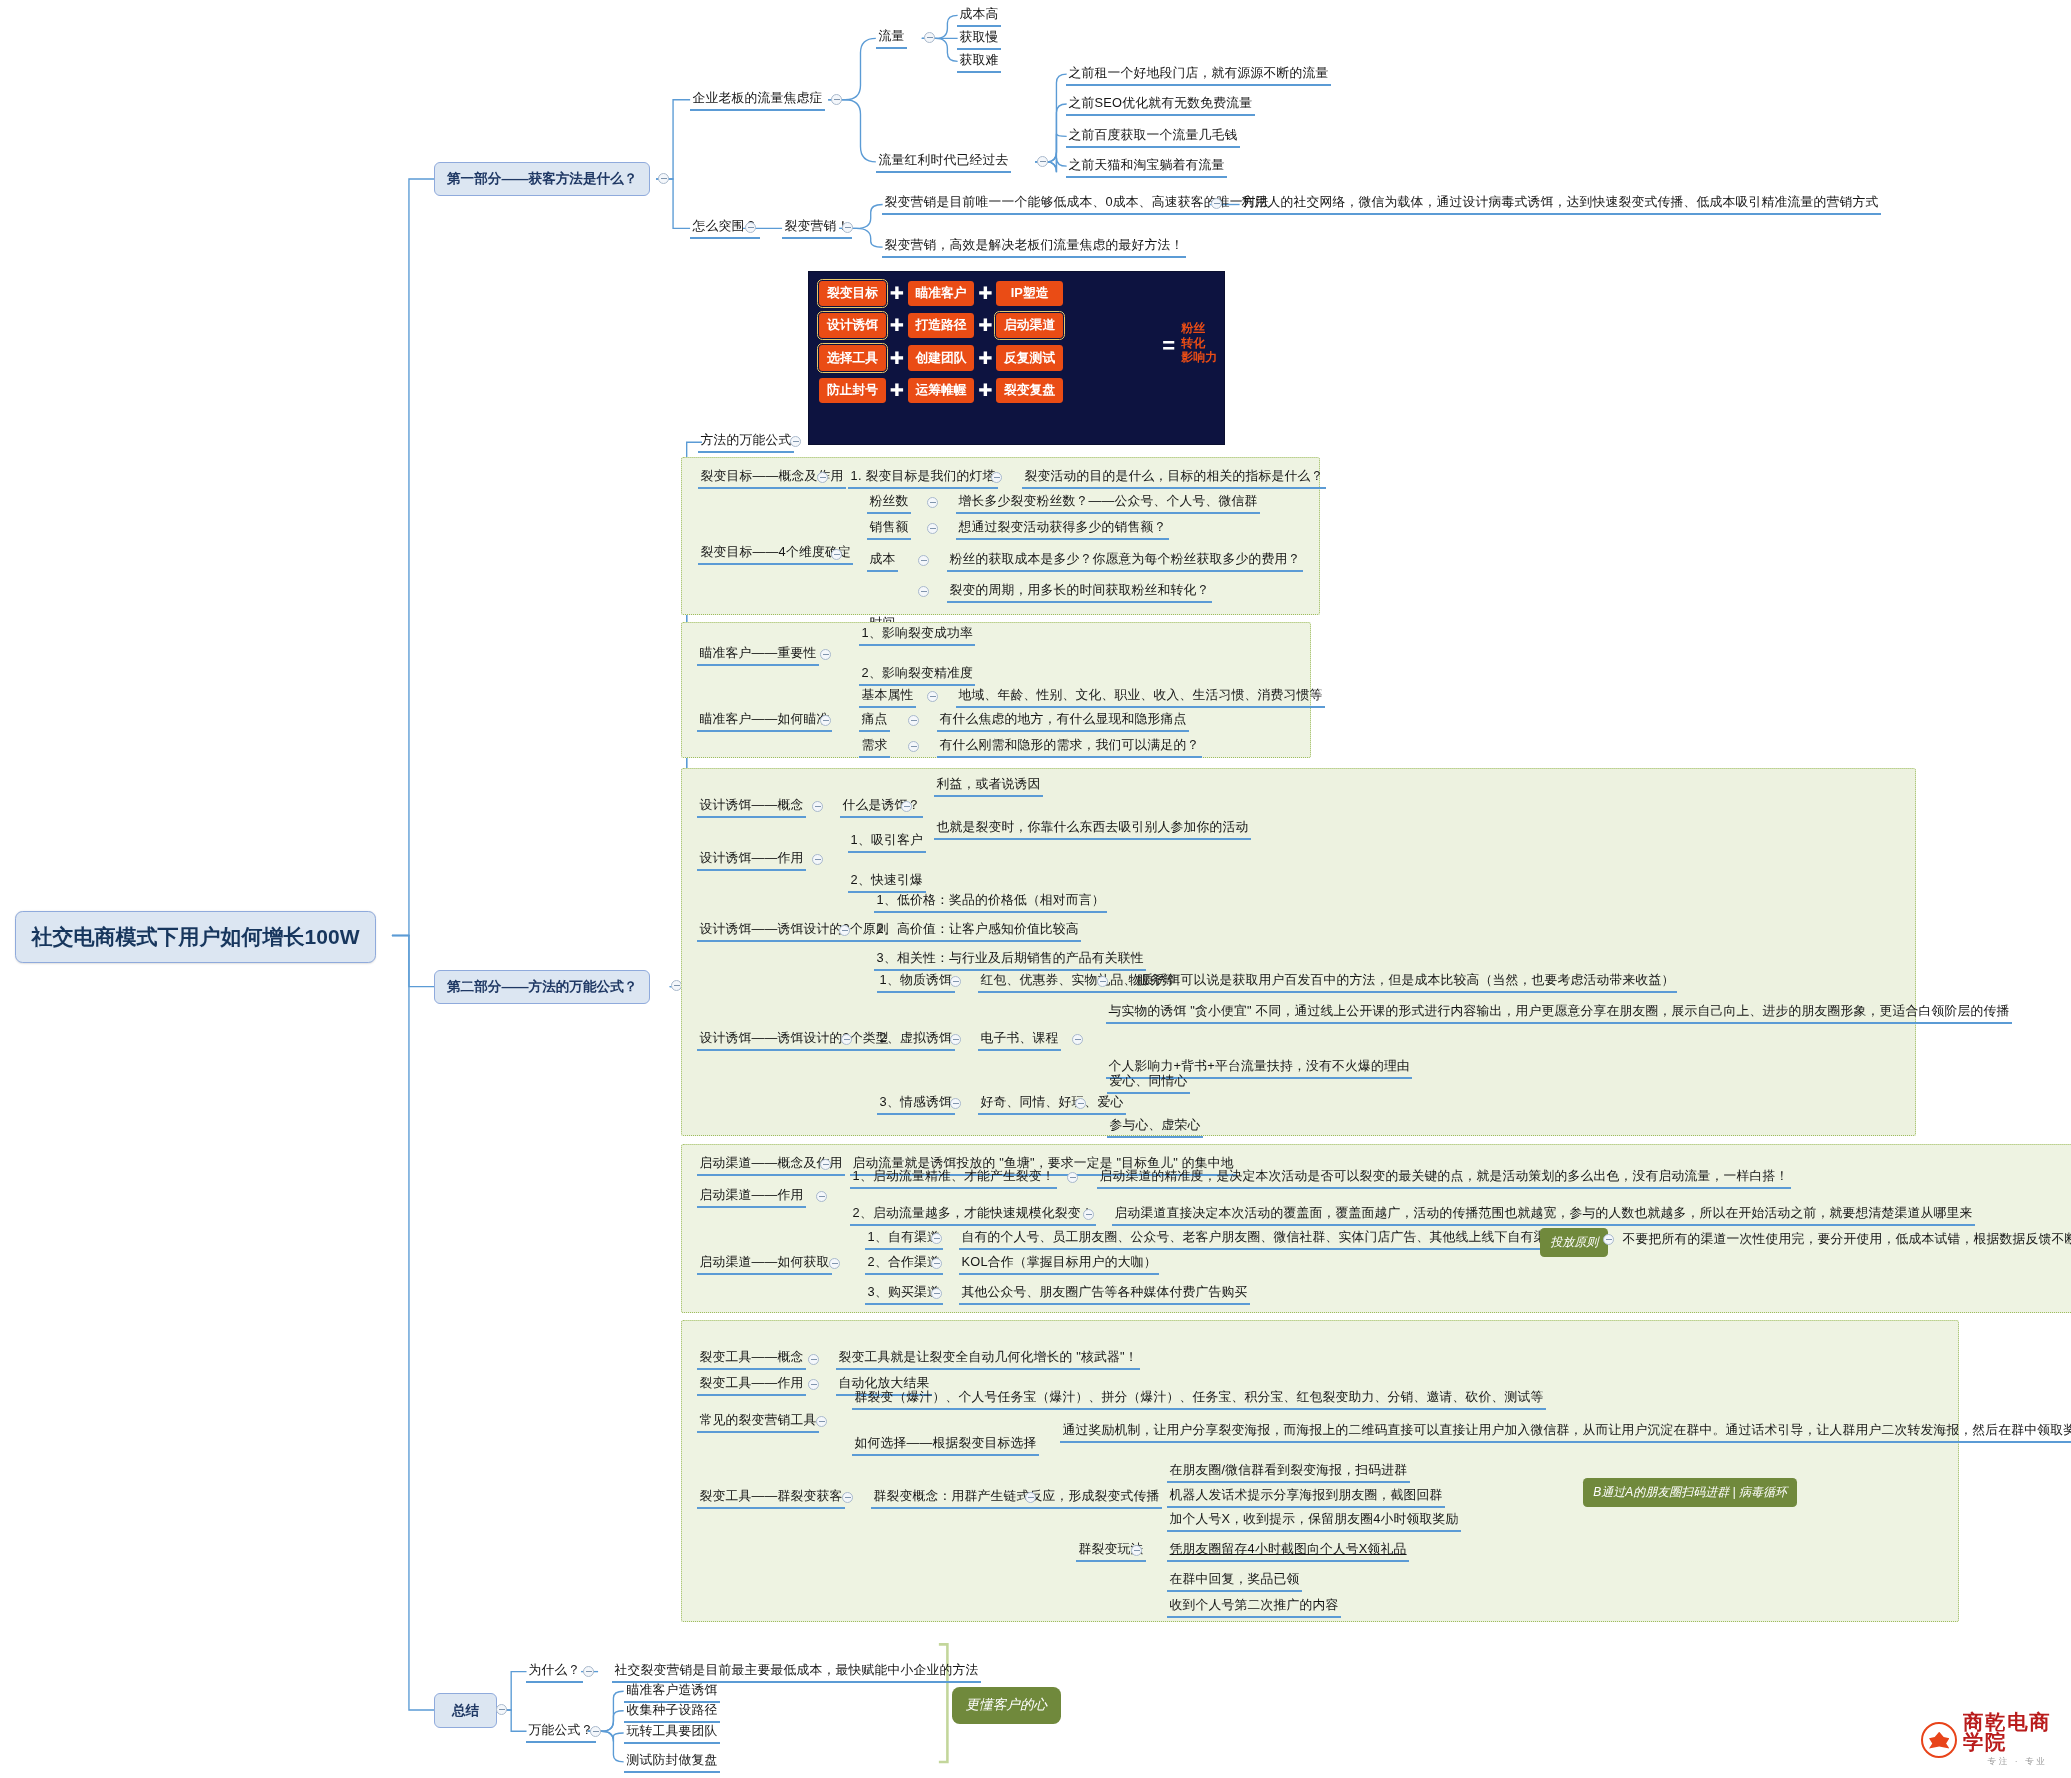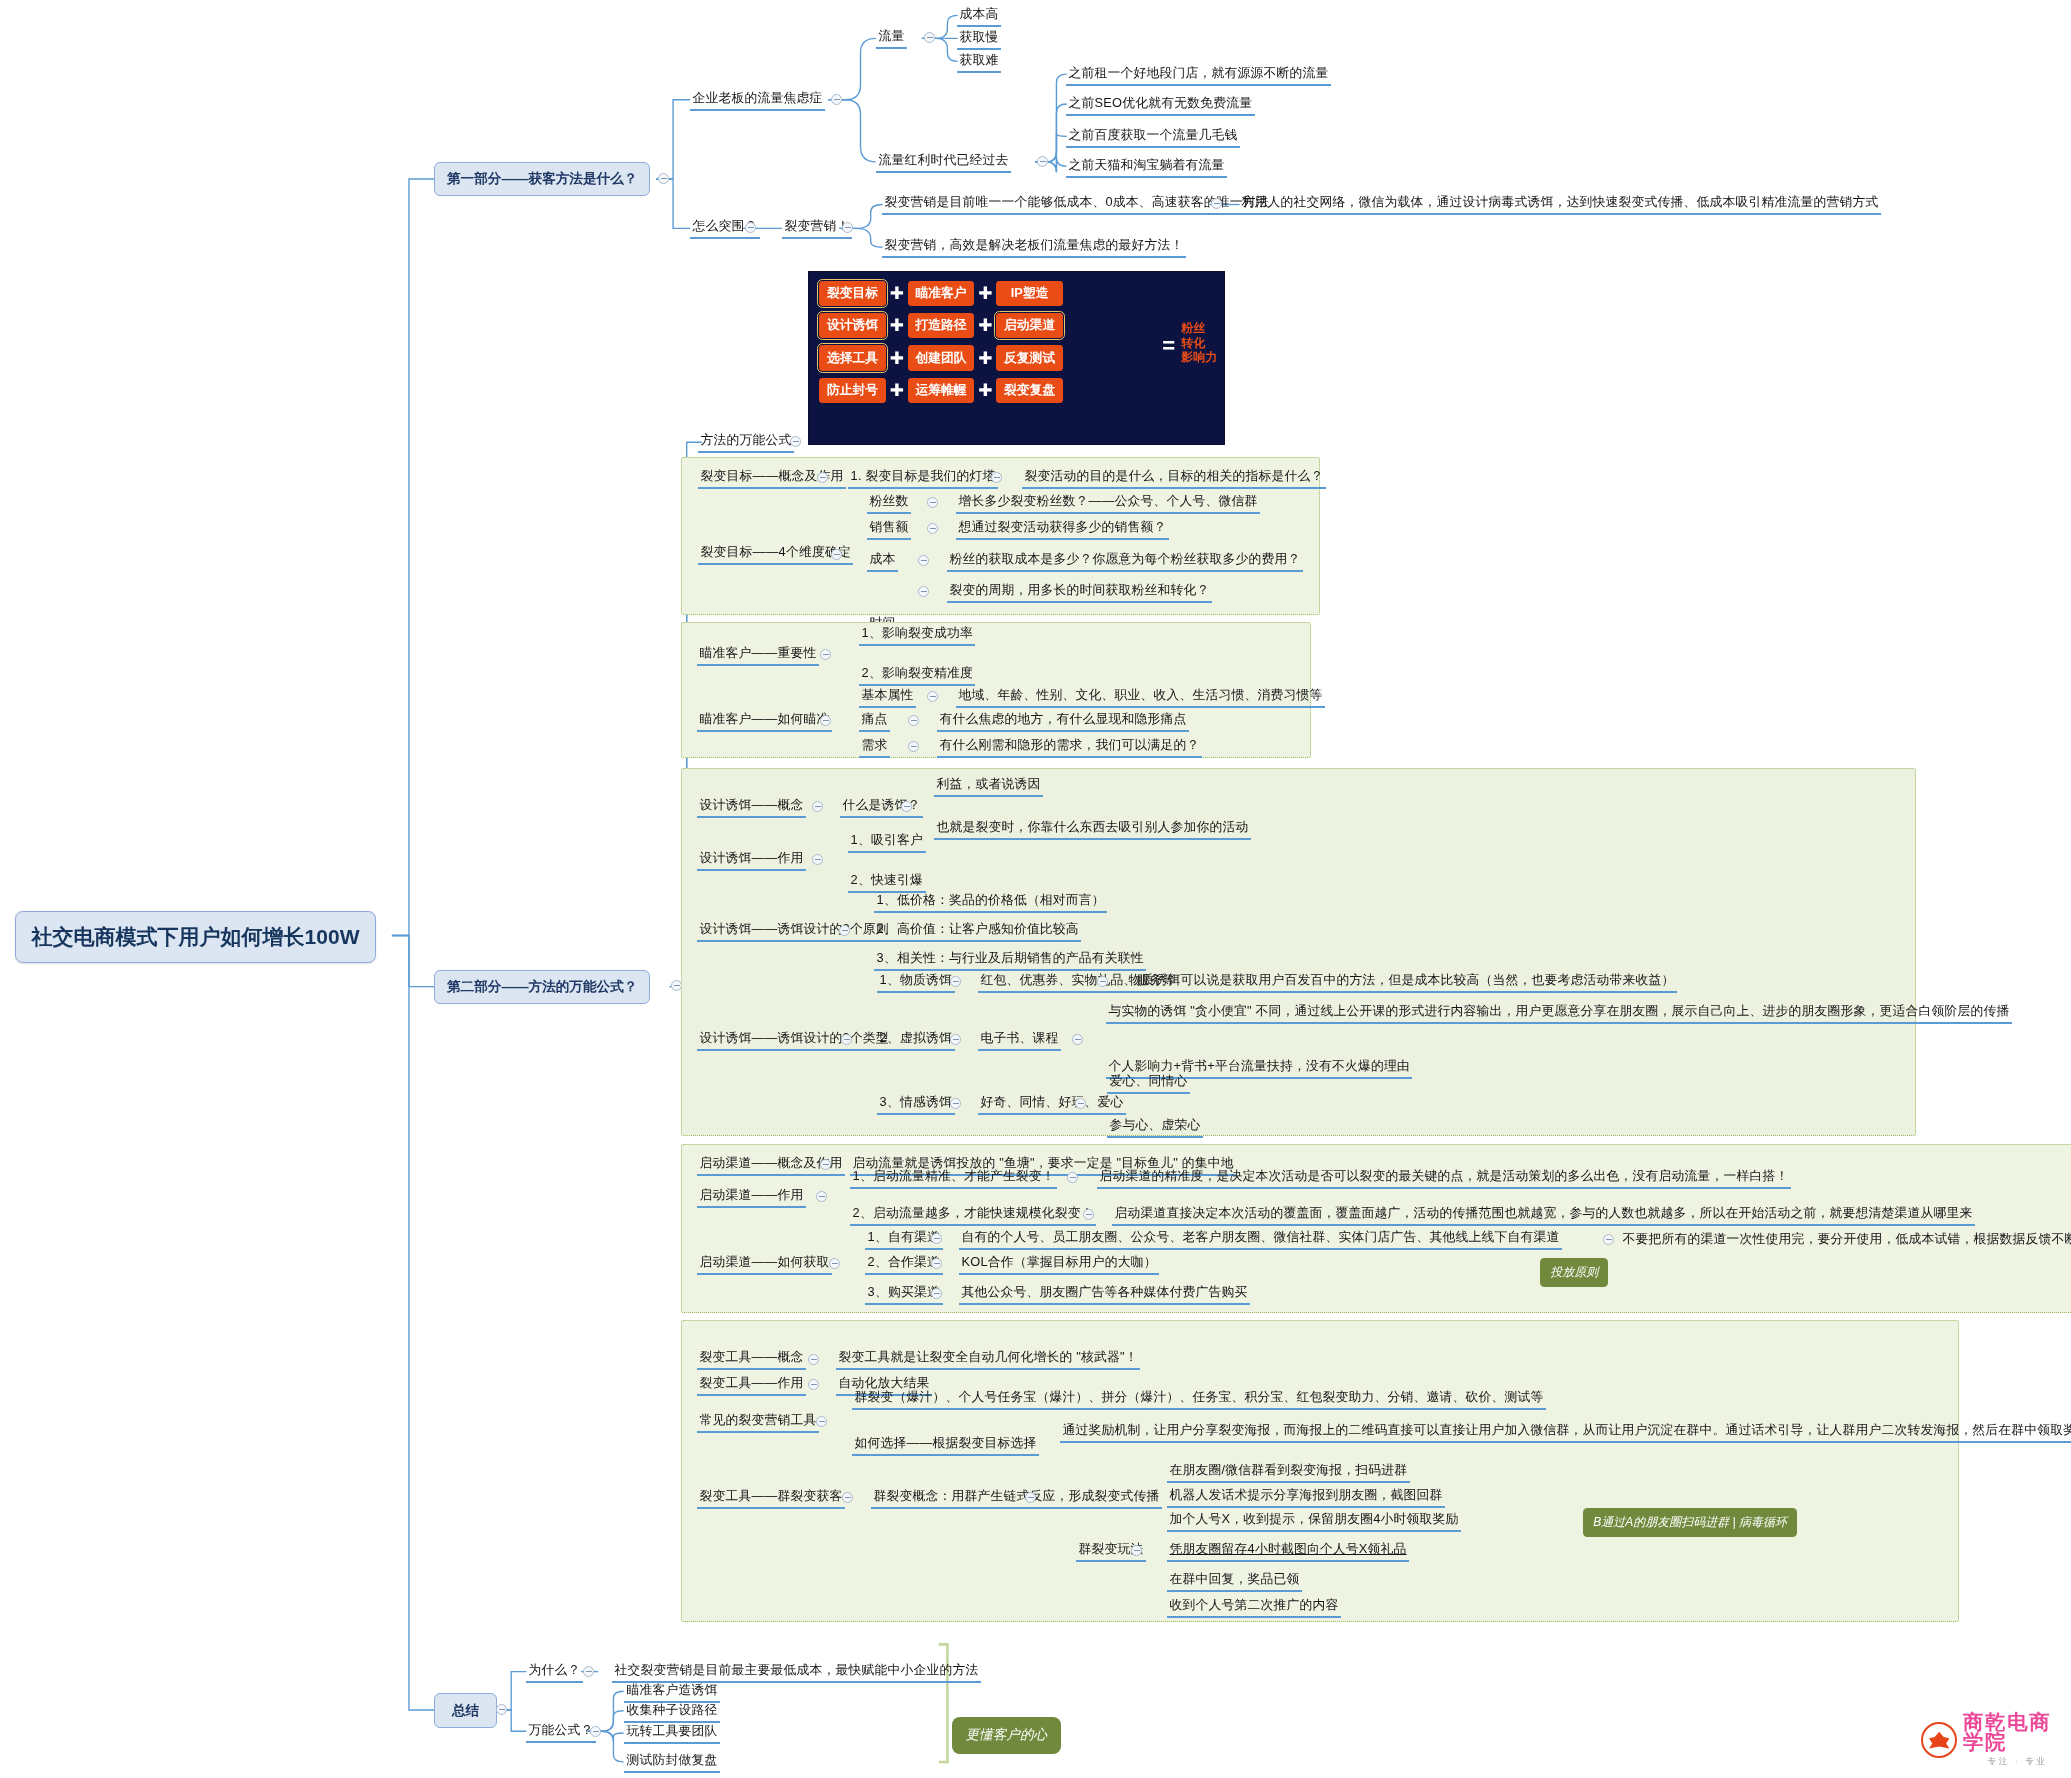--- a/index.html
+++ b/index.html
@@ -61,21 +61,20 @@
   .green-tag {
     position:absolute;
     background:#70893c;
     color:#ffffff;
     font-style:italic;
     font-size:12px;
     padding:6px 10.2px;
     border-radius:4.3px;
     white-space:nowrap;
     border:none;
-    margin-top:30px;
   }
   .green-tag.round { border-radius:7.7px; font-size:13.6px; padding:9.4px 13.6px; }
 
   
   .toggle {
     position:absolute;
     width:11px; height:11px;
     border:0.9px solid #a9b9cc;
     border-radius:50%;
     background:#f4f7fb;
@@ -139,21 +138,21 @@
   .logo { position:absolute; display:flex; align-items:center; gap:6px; }
   .logo-mark {
     width:36px; height:36px; border:2.1px solid #e8441a; border-radius:50%;
     position:relative; flex:0 0 auto;
   }
   .logo-mark:before{
     content:""; position:absolute; left:6px; top:7.7px; width:20.4px; height:19px;
     background:#e8441a;
     clip-path: polygon(50% 0%, 72% 28%, 100% 34%, 84% 62%, 100% 88%, 50% 78%, 0% 88%, 16% 62%, 0% 34%, 28% 28%);
   }
-  .logo-text { color:#ec4899; font-weight:bold; font-size:20.4px; letter-spacing:1.7px; line-height:1; }
+  .logo-text { color:#b91c1c; font-weight:bold; font-size:20.4px; letter-spacing:1.7px; line-height:1; }
   .logo-sub { color:#9a9a9a; font-size:8.5px; letter-spacing:2.6px; margin-top:3.4px; text-align:center; }
 </style>
 </head>
 <body>
 
 <div id="canvas">
 
   <svg class="links" viewBox="0 0 2432 2088">
     <g fill="none" stroke="#5b9bd5" stroke-width="1.6">
 

